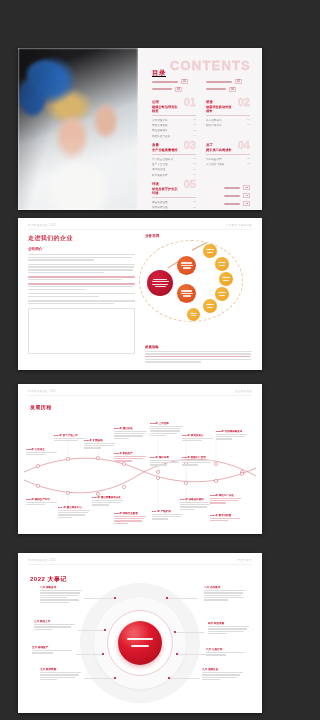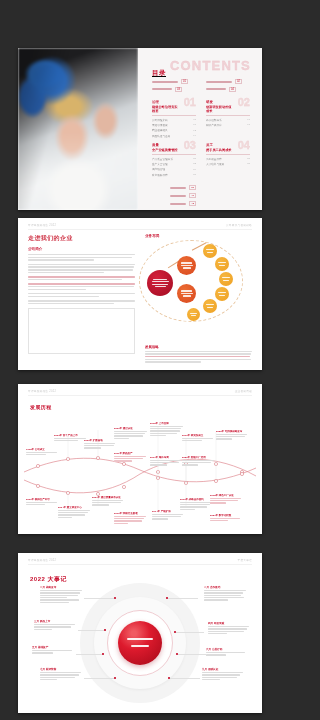--- a/index.html
+++ b/index.html
@@ -257,20 +257,37 @@
           <div class="sec-item">
             <span class="t">员工权益保障</span>
             <span class="p">28</span>
           </div>
           <div class="sec-item">
             <span class="t">人才培养与发展</span>
             <span class="p">30</span>
           </div>
         </div>
 
+        <div class="sec">
+          <div class="sec-head">
+            <span class="sec-num">05</span>
+            <div class="sec-t1">环境</div>
+            <div class="sec-t2">绿色发展守护生态环境</div>
+          </div>
+          <div class="sec-rule"></div>
+          <div class="sec-item">
+            <span class="t">绿色低碳运营</span>
+            <span class="p">32</span>
+          </div>
+          <div class="sec-item">
+            <span class="t">能源资源管理</span>
+            <span class="p">34</span>
+          </div>
+
+        </div>
 
         <div class="sec">
           <div class="p1-tail">
             <div class="tailchip">
               <span class="bar"></span>
               <span class="pg">38</span>
             </div>
           </div>
           <div class="p1-tail">
             <div class="tailchip">

